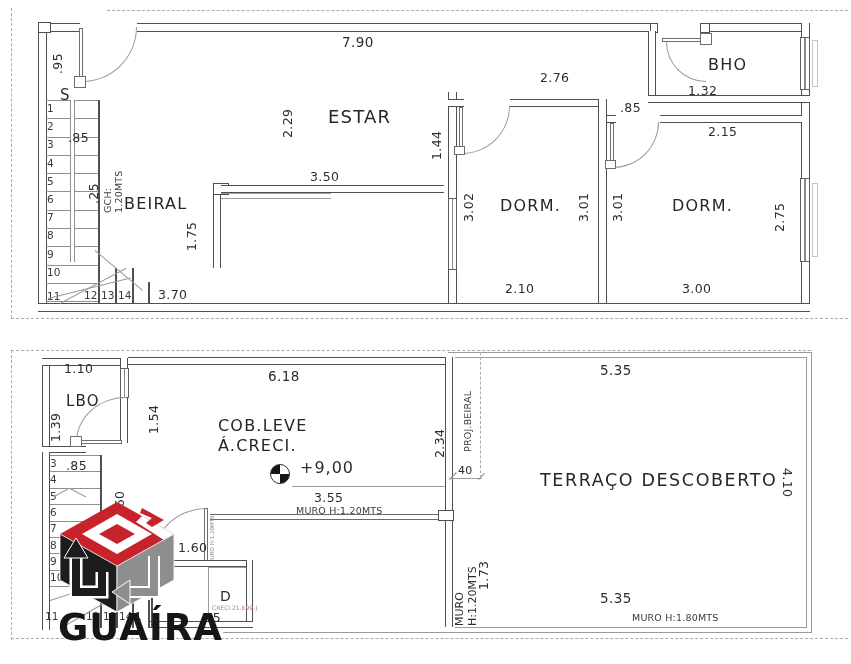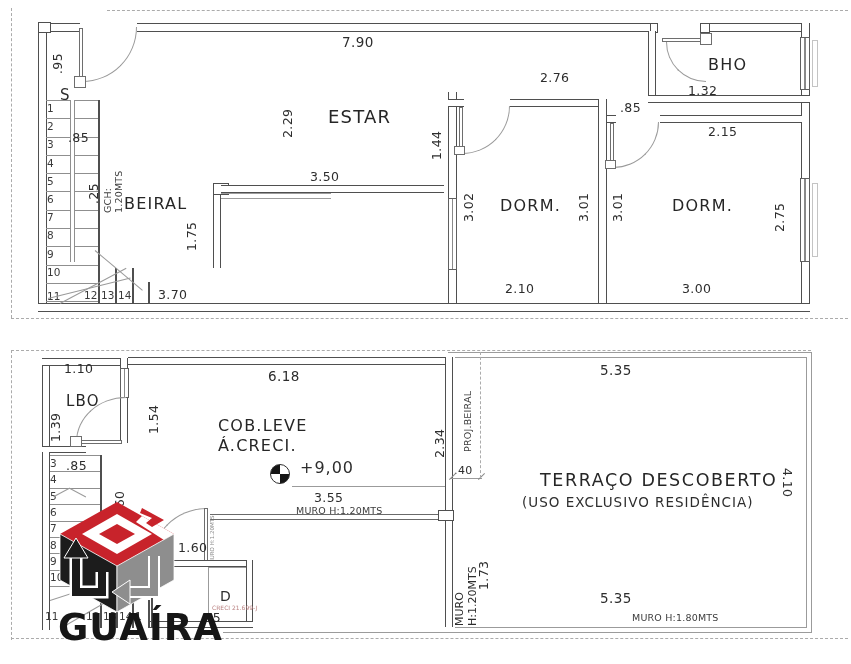--- a/index.html
+++ b/index.html
@@ -203,21 +203,20 @@
     <div class="lw" style="left:450px;top:478px;width:32px;height:1px"></div>
     <div class="tick" style="left:448px;top:476px"></div>
     <div class="tick" style="left:477px;top:476px"></div>
     <span class="xs tv" style="left:462px;top:388px;height:64px;color:#3c3c3c">PROJ.BEIRAL</span>
     <div class="dash-v" style="left:480px;top:352px;height:126px"></div>
     <span class="sm tv" style="left:453px;top:542px;height:84px;color:#2d2d2d">MURO H:1.20MTS</span>
     <span class="t tv" style="left:476px;top:552px;height:38px">1.73</span>
 
     <span class="t tb" style="left:600px;top:362px">5.35</span>
     <span class="room-lg" style="left:540px;top:470px">TERRAÇO DESCOBERTO</span>
-    <span class="t" style="left:522px;top:494px;font-size:13.5px;letter-spacing:1px">(USO EXCLUSIVO RESIDÊNCIA)</span>
     <span class="t tv2" style="left:780px;top:468px;height:46px">4.10</span>
     <span class="t tb" style="left:600px;top:590px">5.35</span>
     <span class="xs" style="left:632px;top:612px;color:#3c3c3c">MURO H:1.80MTS</span>
 
     <div class="steps2" style="left:48px;top:455px;width:52px;height:132px"></div>
     <div class="w" style="left:100px;top:455px;width:1.5px;height:132px"></div>
     <div class="dwv" style="left:42px;top:452px;width:8px;height:178px"></div>
     <span class="num" style="left:50px;top:457px">3</span>
     <span class="num" style="left:50px;top:473px">4</span>
     <span class="num" style="left:50px;top:490px">5</span>

